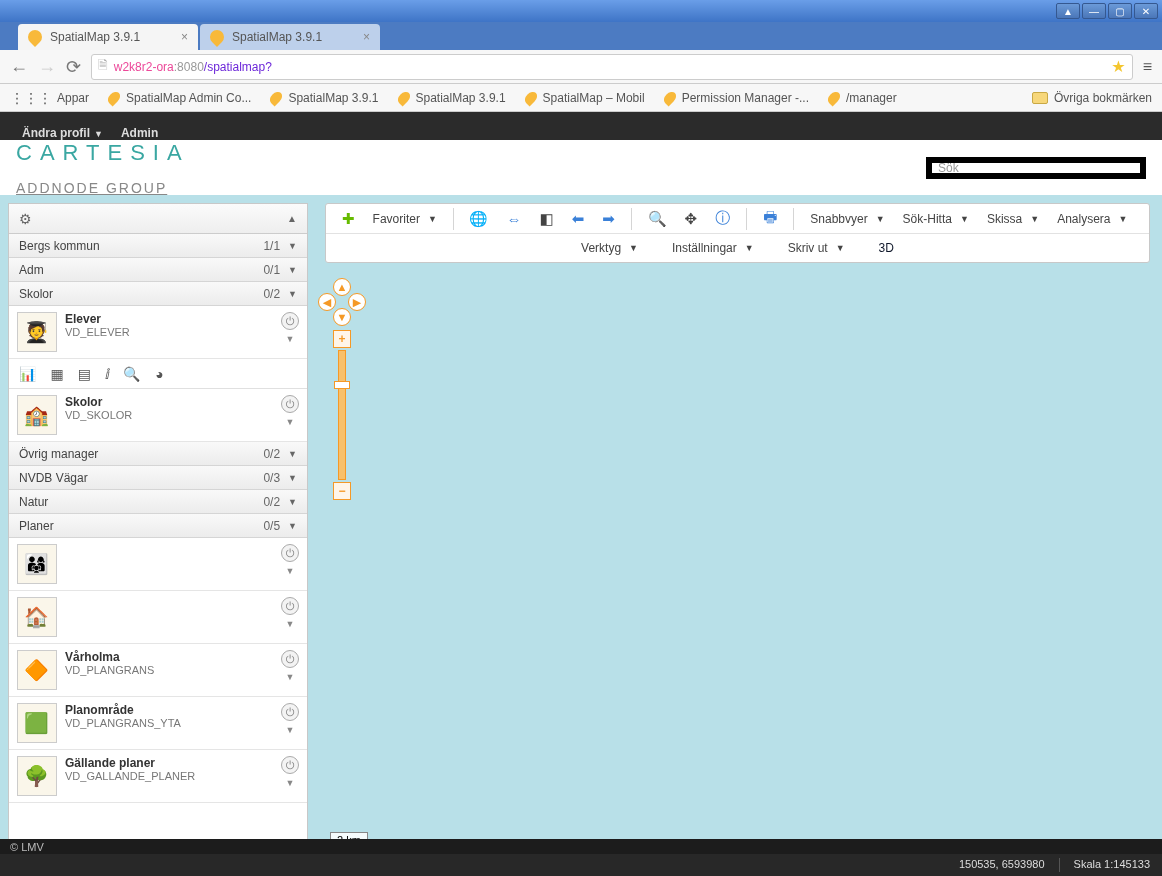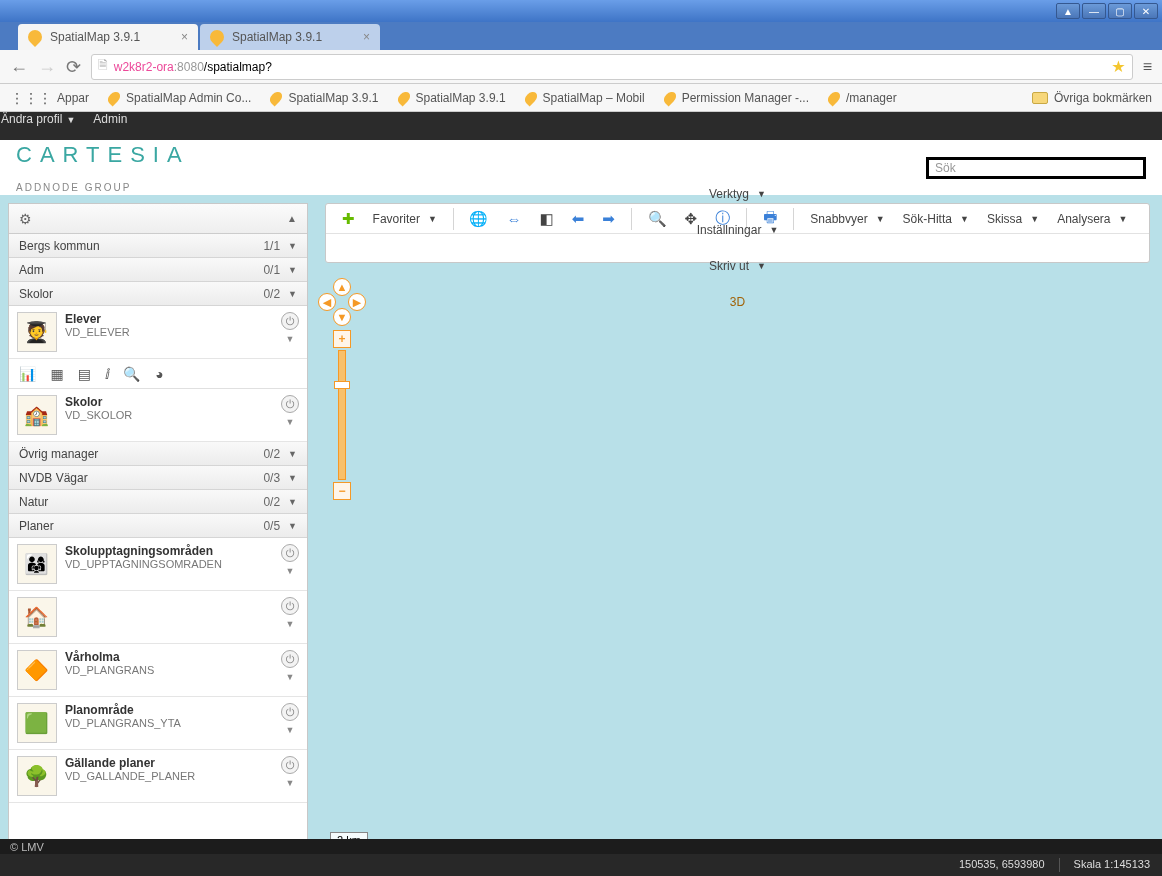--- a/index.html
+++ b/index.html
@@ -15,42 +15,42 @@
 .tab.inactive { background: #bdd0eb; }
 .tab .fav { width:14px; height:14px; background: #f8b93a; border-radius: 50% 50% 50% 0; transform: rotate(-45deg); }
 .tab .close { color:#888; }
 
 
 .addrbar { height: 34px; border-bottom: 1px solid #ccc; display:flex; align-items:center; padding: 0 10px; gap:10px; background:#f7f7f7; }
 .nav-icon { color:#777; font-size:18px; }
 .urlbox { flex:1; height:26px; border:1px solid #ccc; border-radius:3px; display:flex; align-items:center; padding:0 6px; background:#fff; }
 .urlbox .host { font-weight:normal; color:#ec4899; }
 .urlbox .port { color:#999; }
-.urlbox .path { color:#000000; }
+.urlbox .path { color:#6d28d9; }
 .star { color:#f4c62f; font-size:16px; margin-left:6px; }
 .hamburger { font-size:16px; color:#555; }
 
 
 .bookbar { height: 28px; background:#f7f7f7; border-bottom:1px solid #ccc; display:flex; align-items:center; padding: 0 10px; gap:18px; color:#555; }
 .bk { display:flex; align-items:center; gap:5px; cursor:pointer; }
 .bk .fav { width:14px; height:10px; background:#f8b93a; border-radius: 50% 50% 50% 0; transform: rotate(-45deg); }
 .book-right { margin-left:auto; display:flex; align-items:center; gap:6px; }
 .folder { width:16px; height:12px; background:#f7d77a; border:1px solid #c9a945; border-radius:2px; }
 
 
-.blackbar { height:28px; background:#2b2b2b; color:#ddd; display:flex; align-items:flex-start; padding:0 1px; gap:18px; font-size:12px; }
+.blackbar { height:28px; background:#2b2b2b; color:#ddd; display:flex; align-items:flex-end; padding:0 22px; gap:18px; font-size:12px;font-weight:bold; }
 .blackbar .right { margin-left:auto; display:flex; gap:16px; }
 .blackbar span{cursor:pointer;}
 .caret { font-size:9px; margin-left:4px; }
 
 
 .brand { height: 55px; background:#fff; display:flex; align-items:center; padding:0 16px; }
 .brand .logo-text { color:#3aa7a2; letter-spacing: 8px; font-size:22px; font-weight:300; }
-.brand .sub { color:#888; font-size:10px; letter-spacing:2px; margin-top:14px; }
-.brand .search { margin-left:auto; width:220px; height:22px; border:3px solid #000000; display:flex; align-items:center; padding:0 6px; color:#999; }
+.brand .sub { color:#888; font-size:14px; letter-spacing:2px; margin-top:14px;text-decoration:underline; }
+.brand .search { margin-left:auto; width:220px; height:22px; border:6px solid #000000; display:flex; align-items:center; padding:0 6px; color:#999; }
 
 
 .main { position: absolute; top: 195px; left:0; right:0; bottom:22px; background:#b8e0e8; }
 
 
 .sidebar { position:absolute; left:8px; top:8px; width:300px; bottom:8px; background:#fff; border:1px solid #c8c8c8; display:flex; flex-direction:column; overflow:hidden; }
 .side-top { height:30px; border-bottom:1px solid #ccc; background:linear-gradient(#fbfbfb,#eee); display:flex; align-items:center; padding:0 10px; }
 .side-top .gear { color:#666; font-size:14px; }
 .side-top .arr { margin-left:auto; color:#666; font-size:10px; }
 .cat { height:24px; background:linear-gradient(#f9f9f9,#ececec); border-bottom:1px solid #d5d5d5; display:flex; align-items:center; padding:0 10px; color:#444; cursor:pointer; }
@@ -62,21 +62,21 @@
 .layer .name { font-weight:bold; color:#333; }
 .layer .code { color:#777; font-size:11px; }
 .layer .pwr { margin-left:auto; display:flex; flex-direction:column; align-items:center; gap:4px; }
 .pwr-btn { width:18px; height:18px; border:1px solid #aaa; border-radius:50%; display:flex; align-items:center; justify-content:center; color:#888; font-size:11px; background:#f3f3f3; }
 .iconrow { height:30px; display:flex; align-items:center; gap:14px; padding:0 10px; border-bottom:1px solid #e0e0e0; color:#555; font-size:14px;}
 .iconrow span{cursor:pointer;}
 
 
 .maptoolbar { position:absolute; left:325px; top:8px; right:12px; height:60px; background:#fff; border:1px solid #c8c8c8; border-radius:3px; }
 .tb-row1 { height:30px; display:flex; align-items:center; padding:0 10px; gap:6px; border-bottom:1px solid #e2e2e2; }
-.tb-row2 { height:28px; display:flex; align-items:center; justify-content:center; gap:22px;flex-direction:column; }
+.tb-row2 { height:28px; display:flex; align-items:center; justify-content:center; gap:22px; }
 .tb-btn { display:flex; align-items:center; gap:5px; padding:0 6px; cursor:pointer; color:#444; height:26px;}
 .tb-sep { width:1px; height:22px; background:#d5d5d5; margin:0 4px; }
 .tb-ico { font-size:15px; }
 .dd .caret{ font-size:9px; margin-left:3px; }
 
 
 .mapcanvas { position:absolute; left:315px; right:0; top:0; bottom:0; z-index:-1; }
 .map-bg { width:100%; height:100%; position:relative; background: linear-gradient(120deg,#bfe5ee 40%, #c6e8ef 100%); overflow:hidden;margin-top:45px; }
 .island { position:absolute; background: radial-gradient(circle at 40% 40%, #f4e9b8, #d9e4a0 50%, #b2d48e 80%); border: 1px solid #c4a860; border-radius: 50% 60% 45% 55% / 55% 45% 60% 40%; }
 .maplabel { position:absolute; color:#444; font-size:11px; font-style:italic; text-shadow: 0 0 2px #fff; white-space:nowrap; }
@@ -338,24 +338,20 @@
         </div>
         <div class="cat">
     <span>Planer</span>
     <span class="count">0/5</span>
     <span class="arr">▼</span>
         </div>
       </div>
     <div id="planer-layers">
         <div class="layer">
     <div class="thumb">👨‍👩‍👧</div>
-    <div class="txt">
-      <span class="name">Skolupptagningsområden</span>
-      <span class="code">VD_UPPTAGNINGSOMRADEN</span>
-    </div>
     <div class="pwr">
       <div class="pwr-btn">⏻</div>
       <span style="font-size:9px;color:#888">▼</span>
     </div>
         </div>
         <div class="layer">
     <div class="thumb">🏠</div>
     <div class="pwr">
       <div class="pwr-btn">⏻</div>
       <span style="font-size:9px;color:#888">▼</span>
@@ -460,21 +456,21 @@
           <span class="caret">▼</span>
         </span>
       <span class="tb-btn dd">
           <span>Inställningar</span>
           <span class="caret">▼</span>
         </span>
       <span class="tb-btn dd">
           <span>Skriv ut</span>
           <span class="caret">▼</span>
         </span>
-      <span class="tb-btn" style="color:#a16207">3D</span>
+      <span class="tb-btn" style="color:#0f172a">3D</span>
     </div>
   </div>
 
   <div class="zoomctrl">
     <div class="panpad">
       <div class="pb" style="left:13px;top:-2px">▲</div>
       <div class="pb" style="left:13px;bottom:-2px">▼</div>
       <div class="pb" style="left:-2px;top:13px">◀</div>
       <div class="pb" style="right:-2px;top:13px">▶</div>
     </div>

